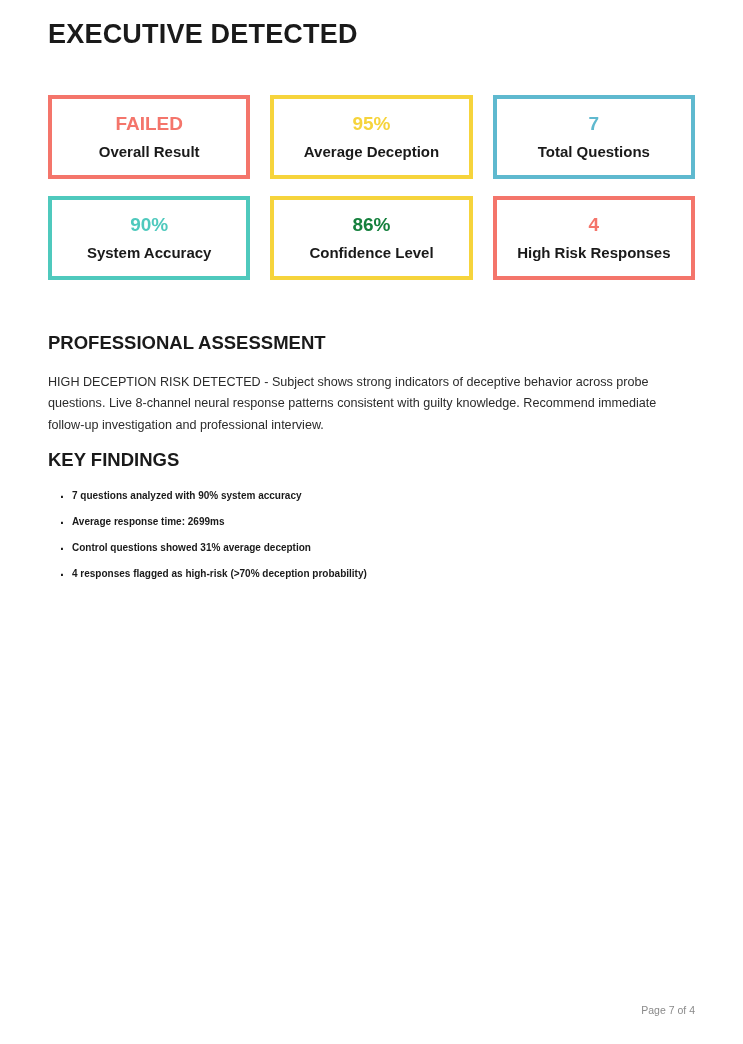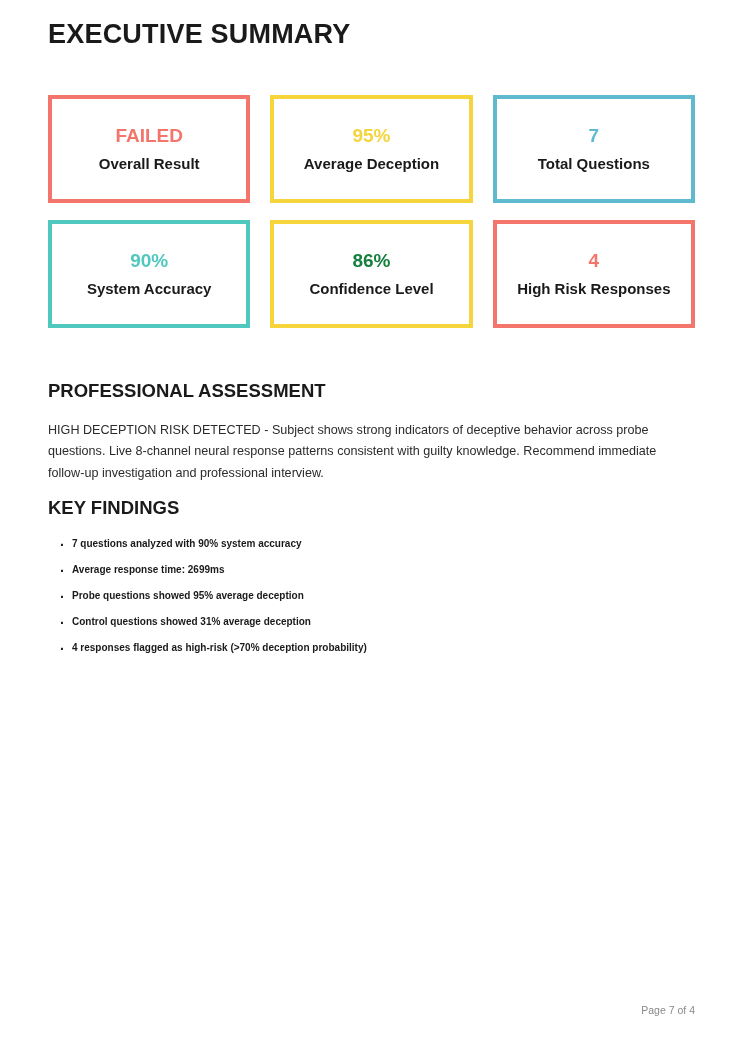--- a/index.html
+++ b/index.html
@@ -32,21 +32,21 @@
     line-height: 1.2;
   }
   .stat-grid {
     margin-top: 45px;
     display: grid;
     grid-template-columns: repeat(3, 1fr);
     grid-gap: 17px 20px;
   }
   .stat-card {
     border: 4px solid #cccccc;
-    height: 108px;
+    height: 84px;
     box-sizing: border-box;
     display: flex;
     flex-direction: column;
     align-items: center;
     justify-content: center;
     background: #ffffff;
   }
   .stat-value {
     font-size: 19px;
     font-weight: bold;
@@ -106,21 +106,21 @@
     bottom: 28px;
     font-size: 10.5px;
     color: #8a8a8a;
   }
 </style>
 </head>
 <body>
 
 <div class="page">
 
-  <h1 class="doc-title">EXECUTIVE SUMMARY</h1>
+  <h1 class="doc-title">EXECUTIVE DETECTED</h1>
 
   <div class="stat-grid">
 
     <div class="stat-card" style="border-color: rgb(244, 117, 107);">
       <div class="stat-value" style="color: rgb(244, 117, 107);">FAILED</div>
       <div class="stat-label">Overall Result</div>
     </div>
 
     <div class="stat-card" style="border-color: rgb(246, 212, 60);">
       <div class="stat-value" style="color: rgb(246, 212, 60);">95%</div>
@@ -152,21 +152,20 @@
   <div class="assessment-block">
     <h2 class="section-title">PROFESSIONAL ASSESSMENT</h2>
     <p class="assessment-body">HIGH DECEPTION RISK DETECTED - Subject shows strong indicators of deceptive behavior across probe questions. Live 8-channel neural response patterns consistent with guilty knowledge. Recommend immediate follow-up investigation and professional interview.</p>
   </div>
 
   <div class="findings-block">
     <h2 class="section-title">KEY FINDINGS</h2>
     <ul class="findings-list">
       <li>7 questions analyzed with 90% system accuracy</li>
       <li>Average response time: 2699ms</li>
-      <li>Probe questions showed 95% average deception</li>
       <li>Control questions showed 31% average deception</li>
       <li>4 responses flagged as high-risk (&gt;70% deception probability)</li>
     </ul>
   </div>
 
   <div class="page-footer">Page 7 of 4</div>
 
 </div>
 
 </body></html>

